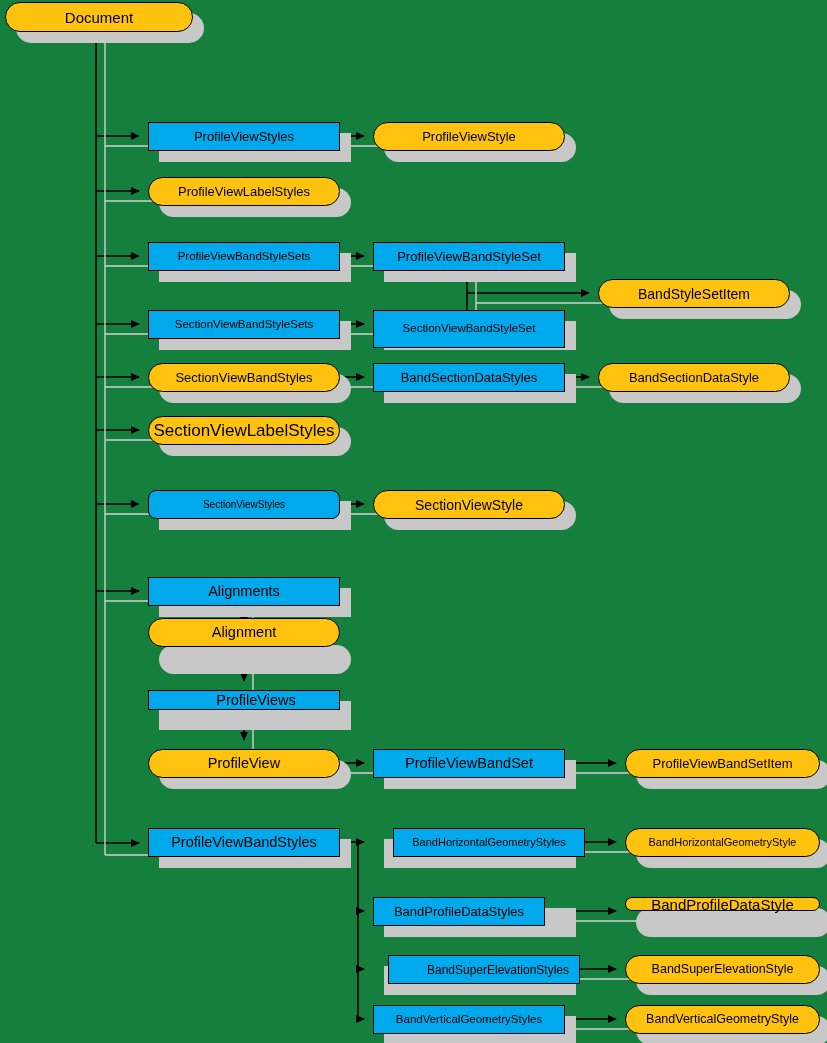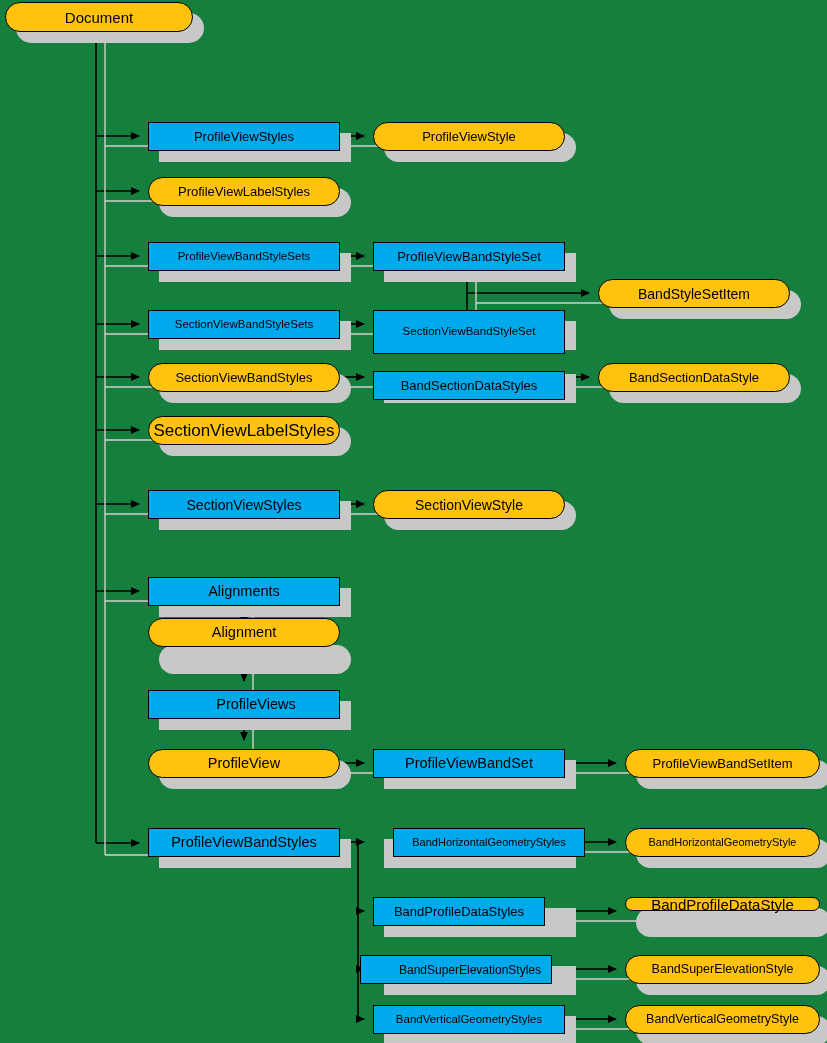--- a/index.html
+++ b/index.html
@@ -147,48 +147,48 @@
       </div>
       <div class="node rect" style="left: 373px; top: 242px; width: 192px; height: 29px; font-size: 13px;">
         <span class="lbl">ProfileViewBandStyleSet</span>
       </div>
       <div class="node pill" style="left: 598px; top: 279px; width: 192px; height: 29px; font-size: 14px;">
         <span class="lbl">BandStyleSetItem</span>
       </div>
       <div class="node rect" style="left: 148px; top: 310px; width: 192px; height: 29px; font-size: 11.5px;">
         <span class="lbl">SectionViewBandStyleSets</span>
       </div>
-      <div class="node rect" style="left: 373px; top: 310px; width: 192px; height: 44px; font-size: 11.5px;">
+      <div class="node rect" style="left: 373px; top: 310px; width: 192px; height: 38px; font-size: 11.5px;">
         <span class="lbl">SectionViewBandStyleSet</span>
       </div>
       <div class="node pill" style="left: 148px; top: 363px; width: 192px; height: 29px; font-size: 13px;">
         <span class="lbl">SectionViewBandStyles</span>
       </div>
-      <div class="node rect" style="left: 373px; top: 363px; width: 192px; height: 29px; font-size: 13px; margin-top: 8px;">
+      <div class="node rect" style="left: 373px; top: 363px; width: 192px; height: 29px; font-size: 13px;">
         <span class="lbl">BandSectionDataStyles</span>
       </div>
       <div class="node pill" style="left: 598px; top: 363px; width: 192px; height: 29px; font-size: 13px;">
         <span class="lbl">BandSectionDataStyle</span>
       </div>
       <div class="node pill" style="left: 148px; top: 416px; width: 192px; height: 29px; font-size: 17px;">
         <span class="lbl">SectionViewLabelStyles</span>
       </div>
-      <div class="node rect" style="left: 148px; top: 490px; width: 192px; height: 29px; font-size: 14px;">
+      <div class="node rect" style="left: 148px; top: 490px; width: 192px; height: 29px; font-size: 10px; border-radius: 8px;">
         <span class="lbl">SectionViewStyles</span>
       </div>
       <div class="node pill" style="left: 373px; top: 490px; width: 192px; height: 29px; font-size: 14px;">
         <span class="lbl">SectionViewStyle</span>
       </div>
       <div class="node rect" style="left: 148px; top: 577px; width: 192px; height: 29px; font-size: 14.5px;">
         <span class="lbl">Alignments</span>
       </div>
       <div class="node pill" style="left: 148px; top: 618px; width: 192px; height: 29px; font-size: 14.5px;">
         <span class="lbl">Alignment</span>
       </div>
-      <div class="node rect" style="left: 148px; top: 690px; width: 192px; height: 29px; font-size: 14.5px; padding-left: 24px;">
+      <div class="node rect" style="left: 148px; top: 690px; width: 192px; height: 20px; font-size: 14.5px; padding-left: 24px;">
         <span class="lbl">ProfileViews</span>
       </div>
       <div class="node pill" style="left: 148px; top: 749px; width: 192px; height: 29px; font-size: 14.5px;">
         <span class="lbl">ProfileView</span>
       </div>
       <div class="node rect" style="left: 373px; top: 749px; width: 192px; height: 29px; font-size: 14.5px;">
         <span class="lbl">ProfileViewBandSet</span>
       </div>
       <div class="node pill" style="left: 625px; top: 749px; width: 195px; height: 29px; font-size: 13px;">
         <span class="lbl">ProfileViewBandSetItem</span>
@@ -201,21 +201,21 @@
       </div>
       <div class="node pill" style="left: 625px; top: 828px; width: 195px; height: 29px; font-size: 11px;">
         <span class="lbl">BandHorizontalGeometryStyle</span>
       </div>
       <div class="node rect" style="left: 373px; top: 897px; width: 172px; height: 29px; font-size: 13px;">
         <span class="lbl">BandProfileDataStyles</span>
       </div>
       <div class="node pill" style="left: 625px; top: 897px; width: 195px; height: 14px; font-size: 15px;">
         <span class="lbl">BandProfileDataStyle</span>
       </div>
-      <div class="node rect" style="left: 360px; top: 955px; width: 192px; height: 29px; font-size: 12px; padding-left: 28px;">
+      <div class="node rect" style="left: 388px; top: 955px; width: 192px; height: 29px; font-size: 12px; padding-left: 28px;">
         <span class="lbl">BandSuperElevationStyles</span>
       </div>
       <div class="node pill" style="left: 625px; top: 955px; width: 195px; height: 29px; font-size: 12.5px;">
         <span class="lbl">BandSuperElevationStyle</span>
       </div>
       <div class="node rect" style="left: 373px; top: 1005px; width: 192px; height: 29px; font-size: 11.5px;">
         <span class="lbl">BandVerticalGeometryStyles</span>
       </div>
       <div class="node pill" style="left: 625px; top: 1005px; width: 195px; height: 29px; font-size: 12.5px;">
         <span class="lbl">BandVerticalGeometryStyle</span>

